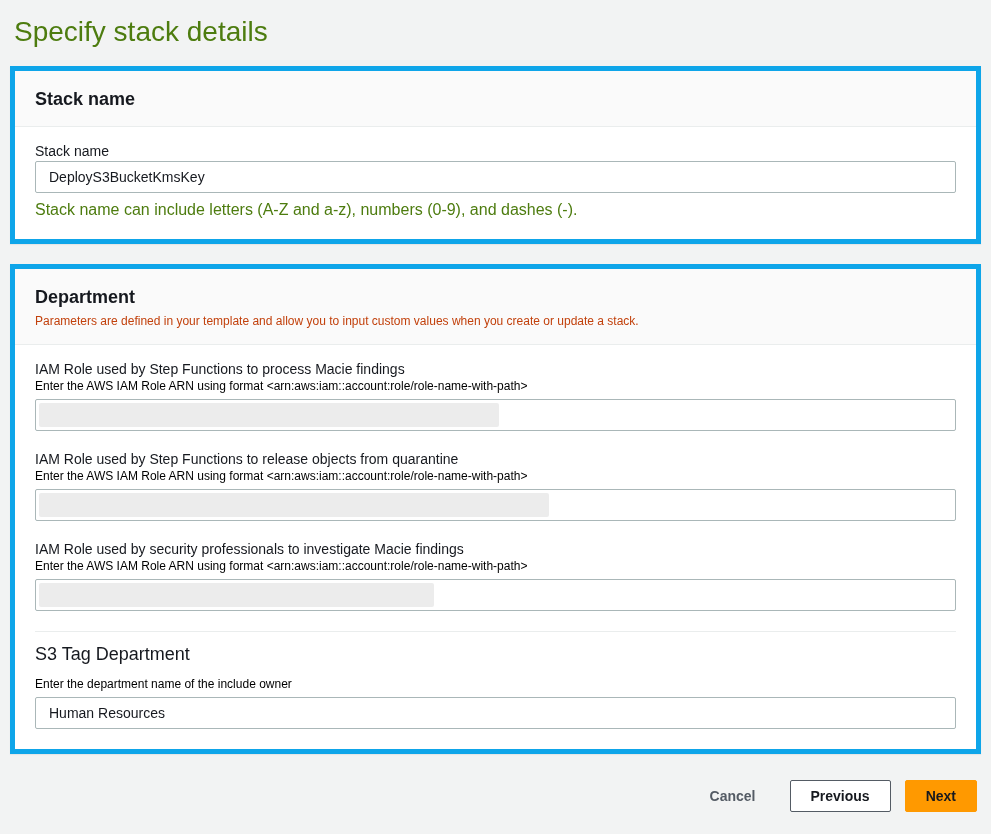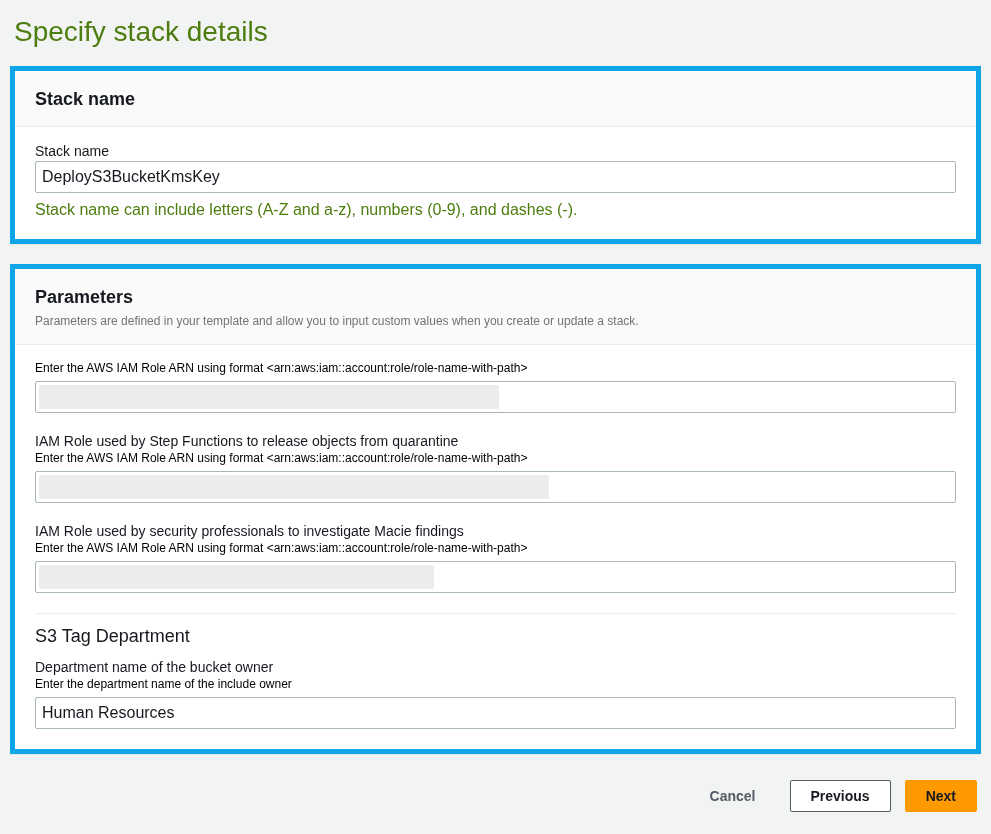--- a/index.html
+++ b/index.html
@@ -28,21 +28,21 @@
     border-bottom: 1px solid #eaeded;
     padding: 18px 20px 16px 20px;
   }
   .panel-header h2 {
     font-size: 18px;
     font-weight: 700;
     color: #16191f;
   }
   .panel-header .sub {
     font-size: 12px;
-    color: #737373;
+    color: #c2410c;
     margin-top: 6px;
     font-weight: 400;
   }
   .panel-body {
     padding: 16px 20px 20px 20px;
   }
   .section-title {
     font-size: 18px;
     font-weight: 400;
     color: #16191f;
@@ -64,22 +64,22 @@
     color: #000000;
     margin-bottom: 6px;
   }
   .field-hint {
     font-size: 16px;
     color: #4d7c0f;
     margin-top: 8px;
   }
   input[type="text"] {
     width: 100%;
-    padding: 6px 6px;
-    font-size: 16px;
+    padding: 6px 13px;
+    font-size: 14px;
     border: 1px solid #aab7b8;
     border-radius: 2px;
     background: #fff;
     color: #16191f;
     height: 32px;
   }
   .redacted-wrap {
     position: relative;
   }
   .redacted-overlay {
@@ -143,27 +143,28 @@
     <div class="field" style="margin-bottom:0;">
       <label class="field-label">Stack name</label>
       <input type="text" value="DeployS3BucketKmsKey" style="">
       <div class="field-hint">Stack name can include letters (A-Z and a-z), numbers (0-9), and dashes (-).</div>
     </div>
   </div>
 </div>
 
 <div class="panel">
   <div class="panel-header">
-    <h2>Parameters</h2>
+    <h2>Department</h2>
     <div class="sub">Parameters are defined in your template and allow you to input custom values when you create or update a stack.</div>
   </div>
   <div class="panel-body">
 
 
     <div class="field">
+      <label class="field-label">IAM Role used by Step Functions to process Macie findings</label>
       <div class="field-desc">Enter the AWS IAM Role ARN using format &lt;arn:aws:iam::account:role/role-name-with-path&gt;</div>
       <div class="redacted-wrap">
         <input type="text" value="" style="">
         <div class="redacted-overlay" style="width:460px;"></div>
       </div>
     </div>
 
     <div class="field">
       <label class="field-label">IAM Role used by Step Functions to release objects from quarantine</label>
       <div class="field-desc">Enter the AWS IAM Role ARN using format &lt;arn:aws:iam::account:role/role-name-with-path&gt;</div>
@@ -180,21 +181,20 @@
         <input type="text" value="" style="">
         <div class="redacted-overlay" style="width:395px;"></div>
       </div>
     </div>
 
     <hr class="divider">
 
     <div class="section-title">S3 Tag Department</div>
 
     <div class="field" style="margin-bottom:0;">
-      <label class="field-label">Department name of the bucket owner</label>
       <div class="field-desc">Enter the department name of the include owner</div>
       <input type="text" value="Human Resources" style="">
     </div>
 
   </div>
 </div>
 
 <div class="footer">
   <button class="btn btn-link">Cancel</button>
   <button class="btn btn-normal">Previous</button>

